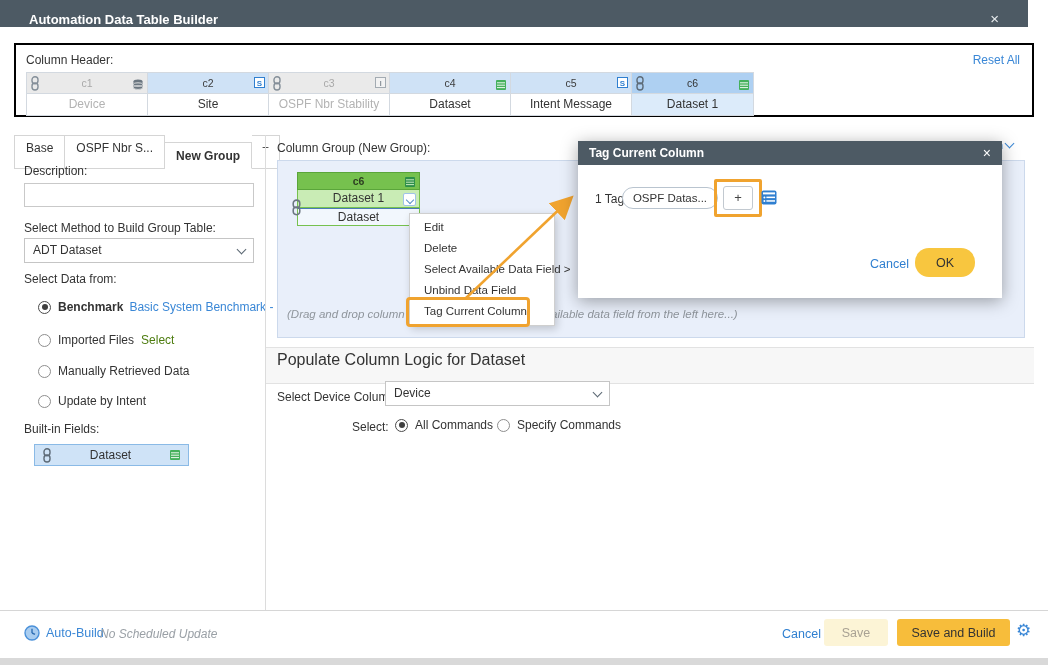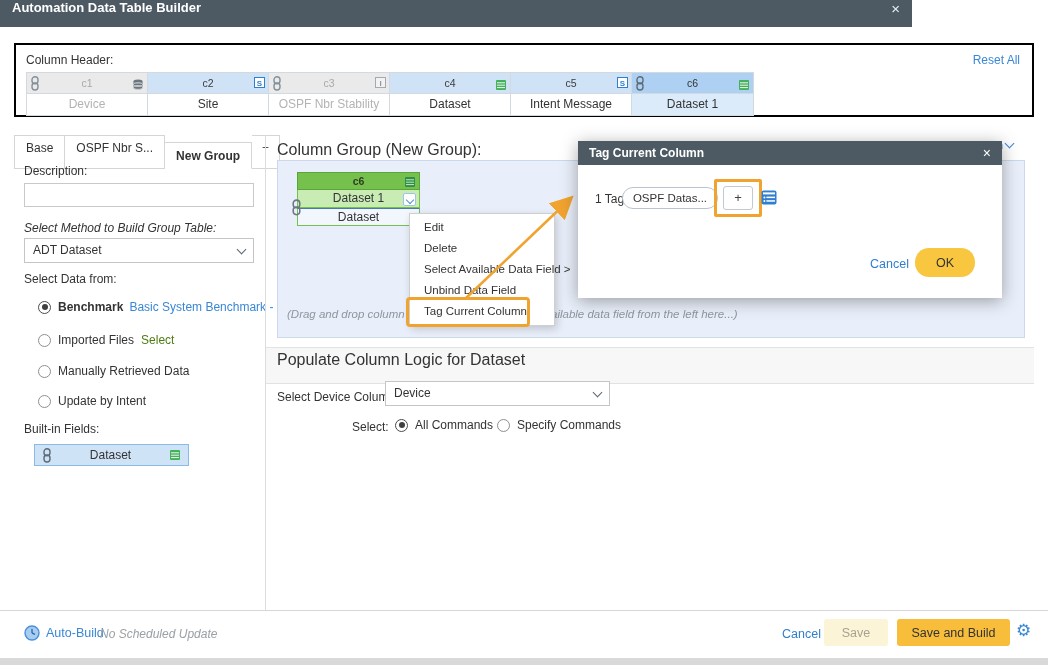--- a/index.html
+++ b/index.html
@@ -1,21 +1,21 @@
 <!DOCTYPE html>
 <html><head>
 <meta charset="utf-8">
 <style>
   * { margin:0; padding:0; box-sizing:border-box; }
   html,body { width:1048px; height:665px; font-family:"Liberation Sans", sans-serif; background:#d9dcdf; }
   #app { position:relative; width:1048px; height:665px; background:#ffffff; overflow:hidden; }
 
   
-  .titlebar { position:absolute; left:0; top:0; width:912px; height:27px; background:#4d5a64; color:#fff;
-              display:flex; align-items:flex-start; padding:0 12px; font-size:13px; font-weight:bold; }
+  .titlebar { position:absolute; left:0; top:0; width:1028px; height:27px; background:#4d5a64; color:#fff;
+              display:flex; align-items:flex-end; padding:0 29px; font-size:13px; font-weight:bold; }
   .titlebar .close { margin-left:auto; font-size:15px; font-weight:normal; cursor:pointer; color:#e8ecef; }
 
   
   .colheader-box { position:absolute; left:14px; top:43px; width:1020px; height:74px; background:#fff; border:2px solid #000000; }
   .colheader-label { position:absolute; left:10px; top:8px; font-size:12px; color:#333; }
   .reset-all { position:absolute; right:12px; top:8px; font-size:12px; color:#3a87d6; cursor:pointer; }
   .coltable { position:absolute; left:10px; top:27px; display:flex; border:1px solid #d3d9e0; }
   .col { width:121px; border-right:1px solid #d3d9e0; }
   .col:last-child { border-right:none; }
   .col .hd { position:relative; height:21px; border-bottom:1px solid #d3d9e0; font-size:10.5px; line-height:21px; text-align:center; }
@@ -50,21 +50,21 @@
   .link { color:#3a87d6; cursor:pointer; }
   .dim-link { color:#4d7c0f; cursor:pointer; }
   .builtin-item { position:absolute; left:34px; top:444px; width:155px; height:22px; background:#cfe3f7; border:1px solid #8abae6;
                   display:flex; align-items:center; font-size:12px; color:#333; cursor:grab; }
   .builtin-item .txt { flex:1; text-align:center; }
 
   .vdivider { position:absolute; left:265px; top:135px; width:1px; height:475px; background:#dcdcdc; }
   .hdivider { position:absolute; left:0; top:610px; width:1048px; height:1px; background:#d6d6d6; }
 
   
-  .group-label { position:absolute; left:277px; top:141px; font-size:16px; color:#333; }
+  .group-label { position:absolute; left:277px; top:141px; font-size:12px; color:#333; }
   .corner-frag { position:absolute; left:997px; top:139px; font-size:11px; color:#3a87d6; display:flex; align-items:center; cursor:pointer; }
   .corner-frag .chev { width:7px; height:7px; border-right:1.6px solid #3a87d6; border-bottom:1.6px solid #3a87d6; transform:rotate(45deg); margin-left:3px; margin-top:-3px; }
   .group-area { position:absolute; left:277px; top:160px; width:748px; height:178px; background:#e9effa; border:1px solid #ccd9ec; }
   .hint { position:absolute; left:287px; top:308px; width:720px; font-size:11.5px; font-style:italic; color:#8f959c; }
 
   .card { position:absolute; left:297px; top:172px; width:123px; }
   .card .r1 { position:relative; height:18px; background:#76c14e; border:1px solid #5aa53a; font-size:10.5px; font-weight:bold; color:#2d3f22; line-height:16px; text-align:center; }
   .card .r2 { position:relative; height:18px; background:#c9ecb5; border:1px solid #76c14e; border-top:none; font-size:12px; color:#333; line-height:17px; text-align:center; }
   .card .r3 { position:relative; height:18px; background:#f2f7fd; border:1px solid #76c14e; border-top:1px solid #4a7ab5; font-size:12px; color:#333; line-height:16px; text-align:center; }
   .card .tblic { position:absolute; right:3px; top:3px; }
@@ -221,21 +221,21 @@
   <div class="tabs">
     <div class="tab">Base</div>
     <div class="tab">OSPF Nbr S...</div>
     <div class="tab active">New Group</div>
     <div class="tab plus">+</div>
   </div>
 
   <div class="lp-label" style="left:24px; top:164px;">Description:</div>
   <input class="text-input" type="text" value="" style="">
 
-  <div class="lp-label" style="left:24px; top:221px;font-style:italic;">Select Method to Build Group Table:</div>
+  <div class="lp-label" style="left:24px; top:221px;">Select Method to Build Group Table:</div>
   <div class="select" style="left:24px; top:238px; width:230px;">
     <span>ADT Dataset</span>
     <span class="chev"></span>
   </div>
 
   <div class="lp-label" style="left:24px; top:272px;">Select Data from:</div>
 
   <div class="radio-row" style="left:38px; top:300px;">
     <span class="rb sel"></span>
     <span style="font-weight:bold;">Benchmark</span>

